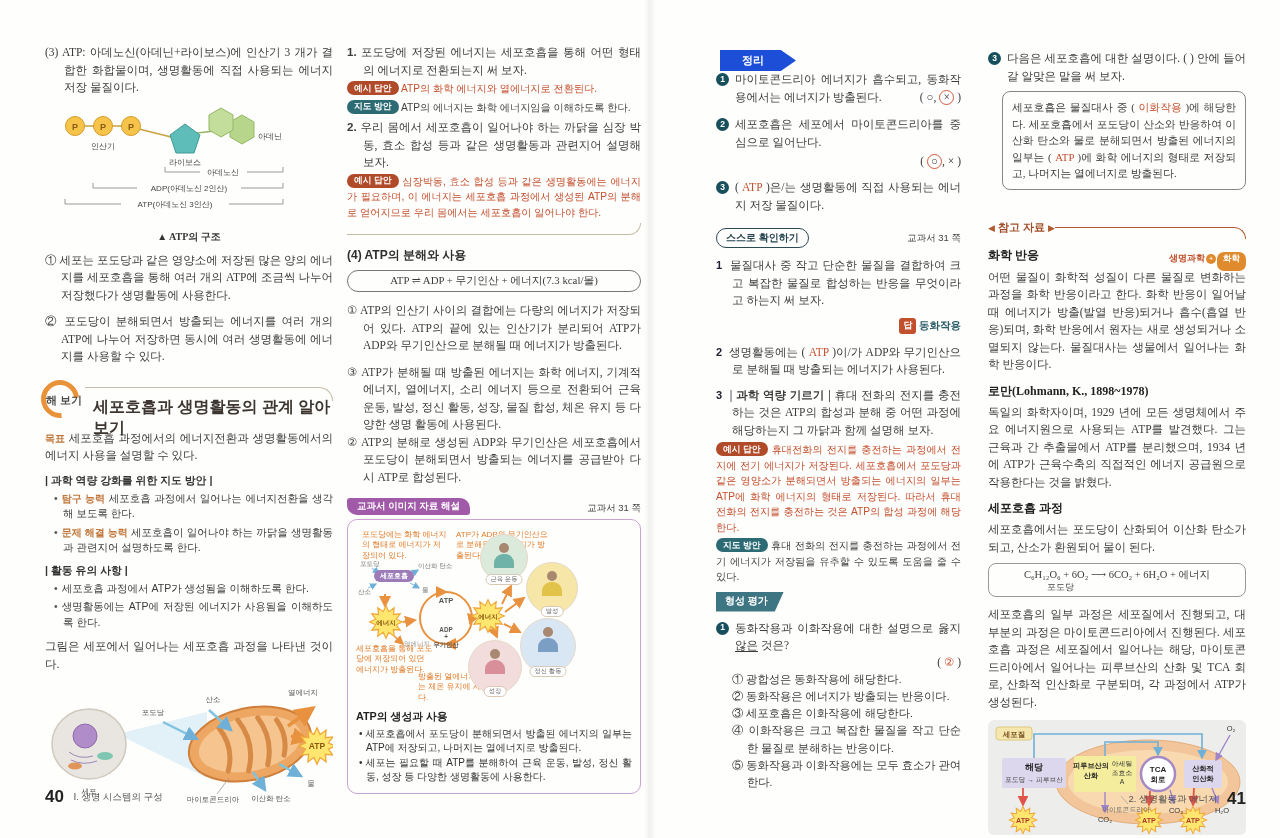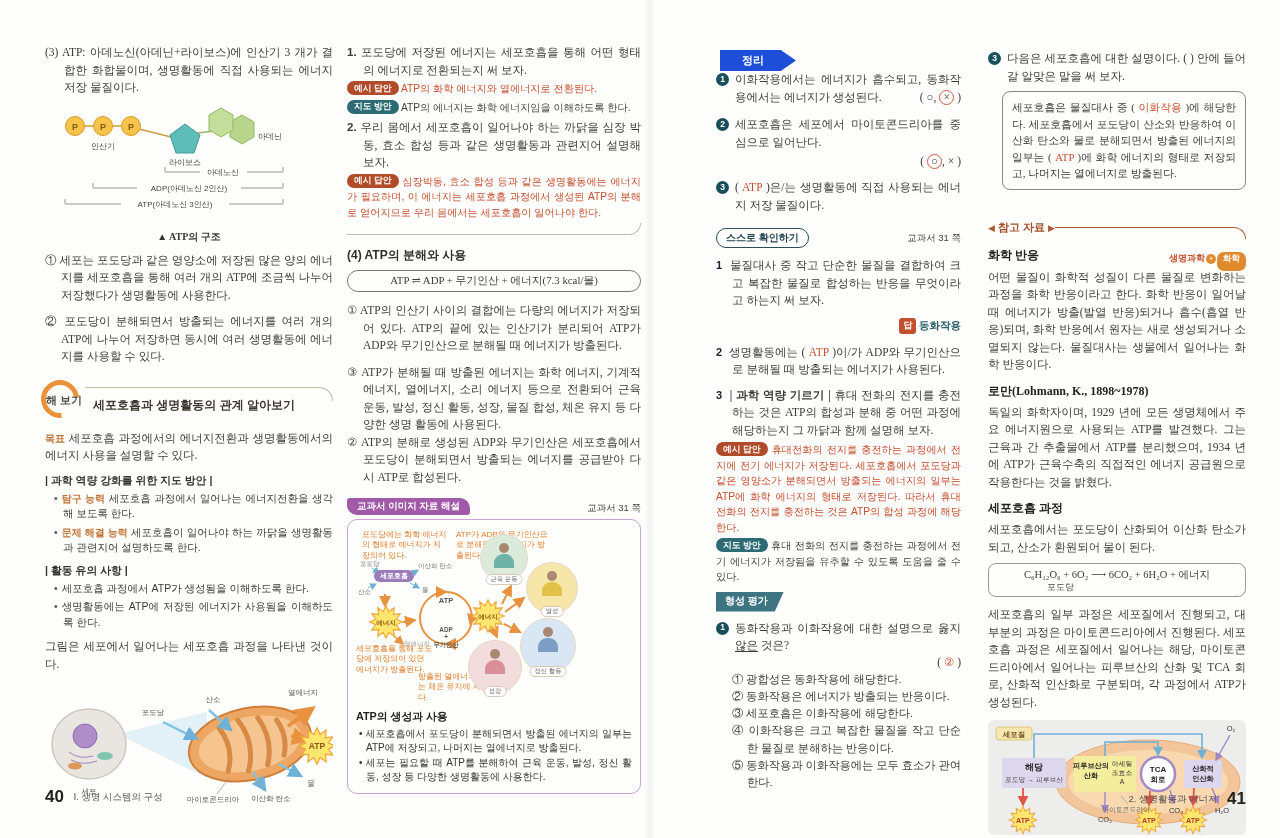--- a/index.html
+++ b/index.html
@@ -28,21 +28,21 @@
   .pill-guide {background:#2c6b74;}
   .ansline {font-size:10.2px; line-height:15.5px; text-align:justify; margin-bottom:3px;}
   .guide-txt {color:#444;}
   
   .act-head {position:relative; height:42px; margin:14px 0 8px;}
   .act-arc {position:absolute; left:-4px; top:0; width:38px; height:38px; border-radius:50%;
             border:5px solid #e8923a; border-right-color:transparent; transform:rotate(40deg);}
   .act-badge {position:absolute; left:1px; top:13px; font-weight:bold; font-size:11px; color:#4a4a4a;}
   .act-line {position:absolute; left:40px; top:7px; right:0; height:14px;
              border-top:1.5px solid #c6bba8; border-right:1.5px solid #c6bba8; border-top-right-radius:14px;}
-  .act-title {position:absolute; left:48px; top:17px; font-size:12px; font-weight:bold; color:#3d3530;}
+  .act-title {position:absolute; left:48px; top:17px; font-size:16px; font-weight:bold; color:#3d3530;}
   .olabel {color:#c0763a; font-weight:bold; font-family:"Liberation Sans",sans-serif; font-size:10px;}
   .g-h {font-size:10.8px; margin:8px 0 3px; color:#333;}
   .bullet {font-size:10.5px; line-height:15.5px; padding-left:18px; text-indent:-9px; margin-bottom:3px; text-align:justify;}
   .bullet::before {content:"•"; margin-right:4px; color:#555;}
   .caption {font-size:10px; font-weight:bold; color:#333; text-align:center; margin:2px 0 8px;}
   
   .qnum {font-family:"Liberation Sans",sans-serif; font-weight:bold; font-size:11.5px;}
   .act-close {height:12px; border-bottom:1.5px solid #c6bba8; border-right:1.5px solid #c6bba8;
               border-bottom-right-radius:14px; margin:2px 0 12px;}
   .sec-h {font-family:"Liberation Sans",sans-serif; font-weight:bold; font-size:12px; margin:4px 0 6px; color:#2e2e2e;}
@@ -310,21 +310,21 @@
       <li>세포호흡에서 포도당이 분해되면서 방출된 에너지의 일부는 ATP에 저장되고, 나머지는 열에너지로 방출된다.</li>
       <li>세포는 필요할 때 ATP를 분해하여 근육 운동, 발성, 정신 활동, 성장 등 다양한 생명활동에 사용한다.</li>
     </ul>
   </div>
 </section>
 
 <section class="col" id="col3">
   <div class="jeongri">정리</div>
   <div class="citem body">
     <span class="cnum sans">1</span>
-    <span>이화작용에서는 에너지가 흡수되고, 동화작용에서는 에너지가 생성된다.</span>
+    <span>마이토콘드리아 에너지가 흡수되고, 동화작용에서는 에너지가 방출된다.</span>
     <span class="ansr"><span>( </span><span>○</span><span>, </span><span class="circ">×</span><span> )</span></span>
   </div>
   <div class="citem body" style="margin-bottom:2px">
     <span class="cnum sans">2</span>
     <span>세포호흡은 세포에서 마이토콘드리아를 중심으로 일어난다.</span>
   </div>
   <div class="ansline-r"><span>( </span><span class="circ">○</span><span>, </span><span>×</span><span> )</span></div>
   <div class="citem body">
     <span class="cnum sans">3</span>
     <span>( </span><span class="red">ATP</span><span> )은/는 생명활동에 직접 사용되는 에너지 저장 물질이다.</span>

